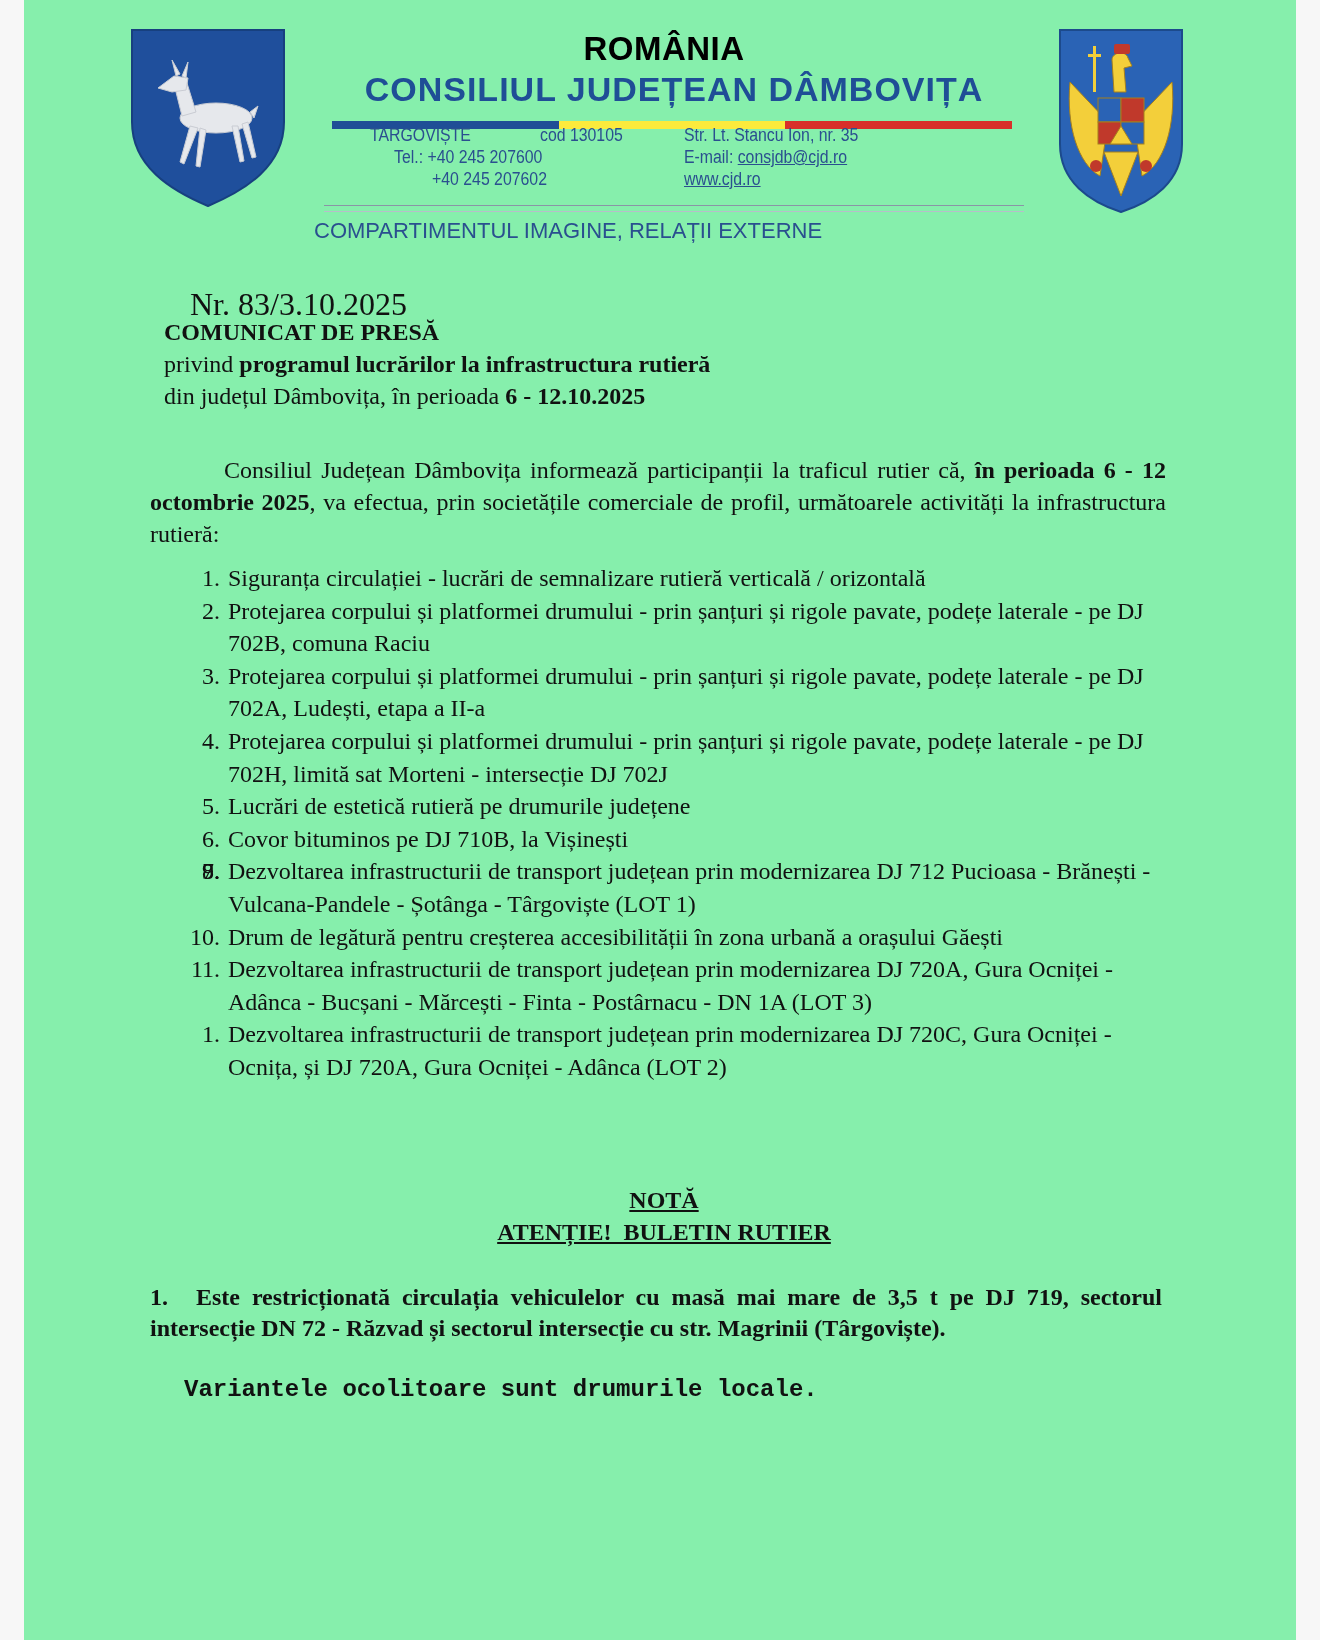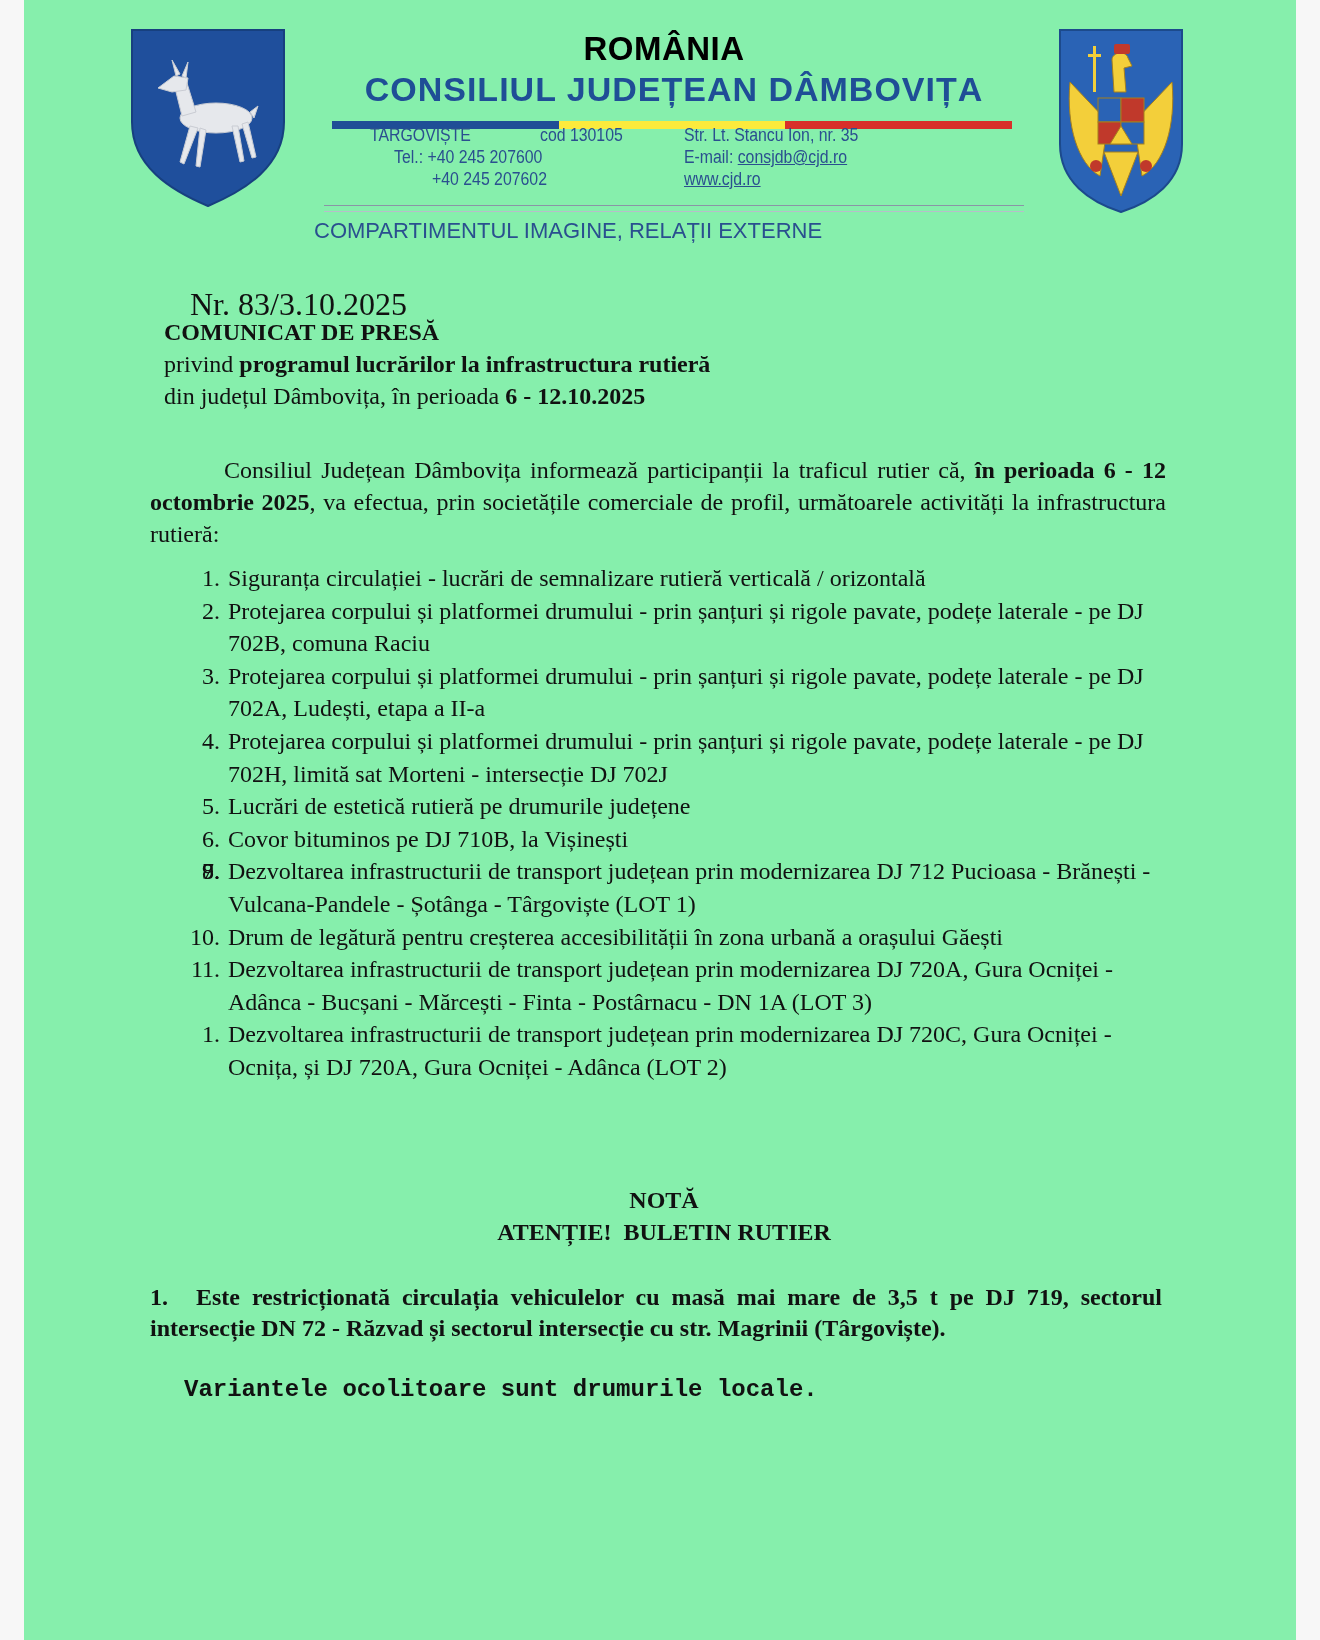--- a/index.html
+++ b/index.html
@@ -82,21 +82,21 @@
       position: absolute; left: 126px; top: 562px; width: 1030px;
       margin: 0; padding: 0; list-style: none;
       font-size: 24px; line-height: 32.6px;
     }
     .worklist li { position: relative; padding-left: 78px; }
     .worklist .num {
       position: absolute; left: 0; width: 70px; text-align: right;
     }
     .note-title {
       position: absolute; left: 140px; top: 1184px; width: 1000px;
-      text-align: center; font-weight: bold; font-size: 24px; line-height: 32px;
+      text-align: center; font-weight: bold; font-size: 24px; line-height: 32px; text-decoration: underline;
     }
     .bulletin {
       position: absolute; left: 126px; width: 1012px;
       font-weight: bold; font-size: 24px; line-height: 31px;
     }
     .b1 { top: 1282px; text-align: justify; text-align-last: left; }
     .b1 .num { display: inline-block; width: 46px; }
     .b2 { top: 1374px; }
     .b2 .num { display: inline-block; width: 34px; }
     .b2 .cont { padding-left: 34px; font-family: Liberation Mono, monospace; }

